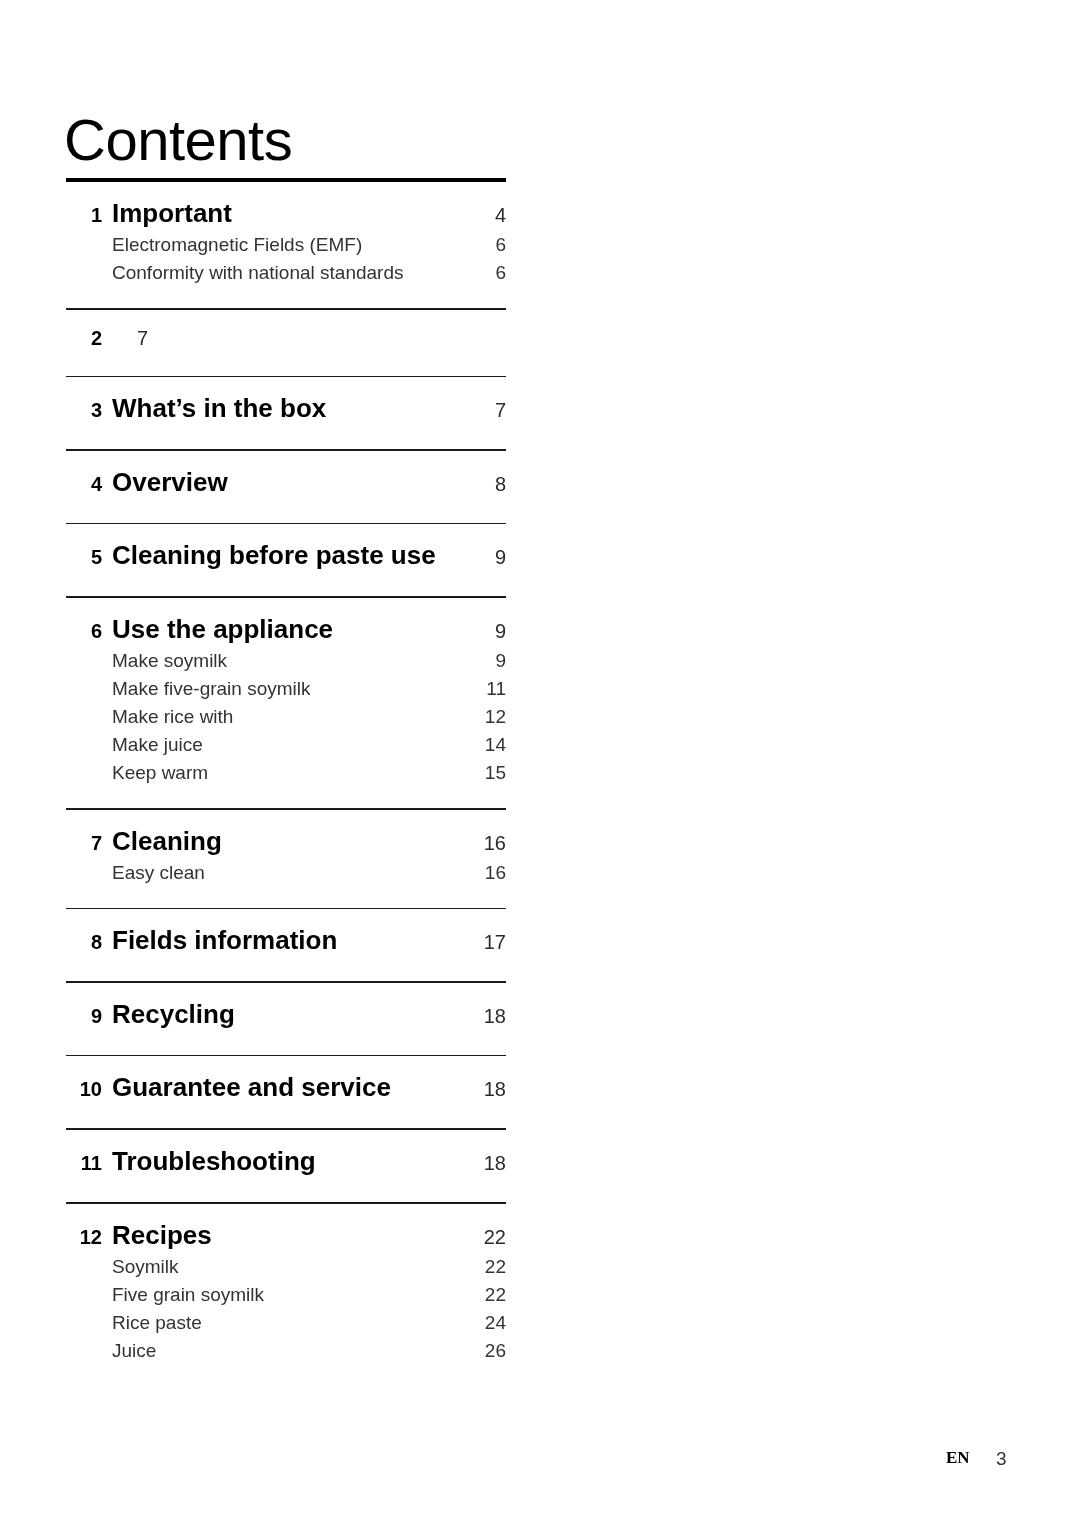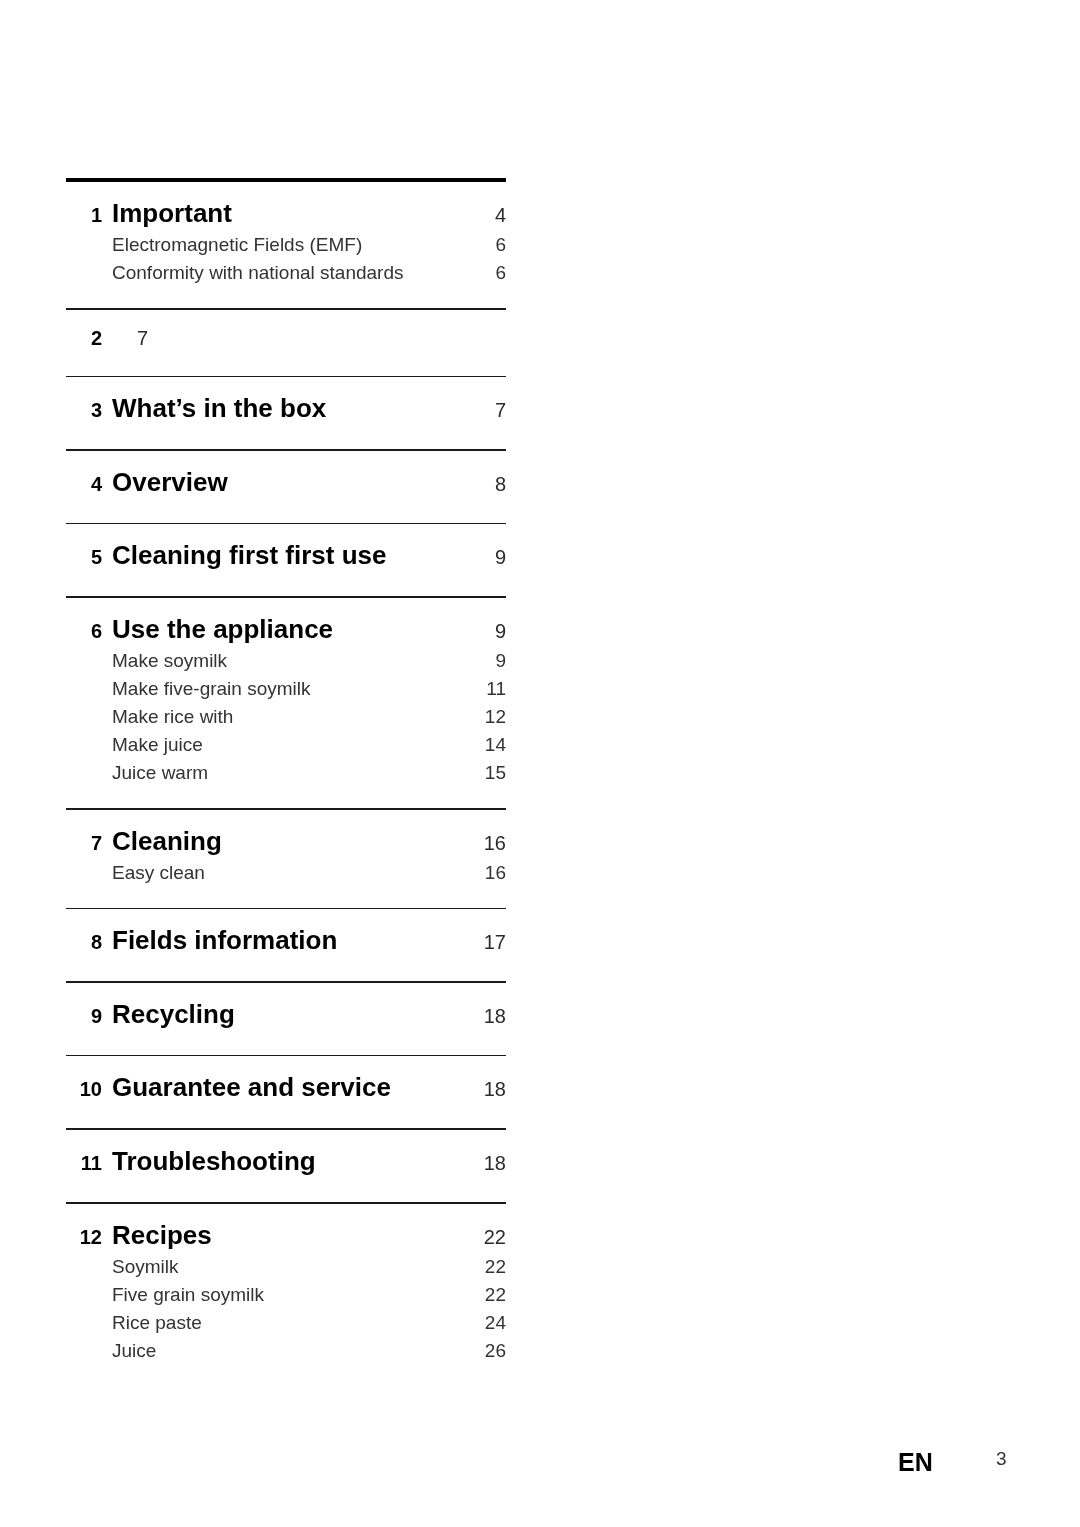--- a/index.html
+++ b/index.html
@@ -136,40 +136,42 @@
   
   #footer {
     position: absolute;
     left: 0;
     top: 1448px;
     width: 1080px;
     height: 30px;
   }
   #footer-lang {
     position: absolute;
-    left: 898px;
+    left: 946px;
     top: 0;
-    font-size: 25px;
+    font-size: 17px;
     font-weight: 700;
     color: #000000;
+    font-family: Liberation Serif, serif;
   }
   #footer-page {
     position: absolute;
     left: 996px;
     top: 0;
     font-size: 19px;
     font-weight: 400;
     color: #333333;
   }
 </style>
 </head>
 <body>
 
 <div id="page">
 
+  <h1 id="page-title">Contents</h1>
 
   <div id="toc">
 
   <div class="toc-block">
         <div class="rule thick"></div>
         <div class="toc-row main">
           <span class="num">1</span>
           <span class="label">Important</span>
           <span class="pageno">4</span>
         </div>
@@ -208,21 +210,21 @@
           <span class="num">4</span>
           <span class="label">Overview</span>
           <span class="pageno">8</span>
         </div>
         <div class="block-gap"></div>
       </div>
       <div class="toc-block">
         <div class="rule thin"></div>
         <div class="toc-row main">
           <span class="num">5</span>
-          <span class="label">Cleaning first first use</span>
+          <span class="label">Cleaning before paste use</span>
           <span class="pageno">9</span>
         </div>
         <div class="block-gap"></div>
       </div>
       <div class="toc-block">
         <div class="rule thin"></div>
         <div class="toc-row main">
           <span class="num">6</span>
           <span class="label">Use the appliance</span>
           <span class="pageno">9</span>
@@ -242,21 +244,21 @@
           <span class="label">Make rice with</span>
           <span class="pageno">12</span>
         </div>
         <div class="toc-row sub">
           <span class="num">0</span>
           <span class="label">Make juice</span>
           <span class="pageno">14</span>
         </div>
         <div class="toc-row sub">
           <span class="num">0</span>
-          <span class="label">Juice warm</span>
+          <span class="label">Keep warm</span>
           <span class="pageno">15</span>
         </div>
         <div class="block-gap tight"></div>
       </div>
       <div class="toc-block">
         <div class="rule thin"></div>
         <div class="toc-row main">
           <span class="num">7</span>
           <span class="label">Cleaning</span>
           <span class="pageno">16</span>

